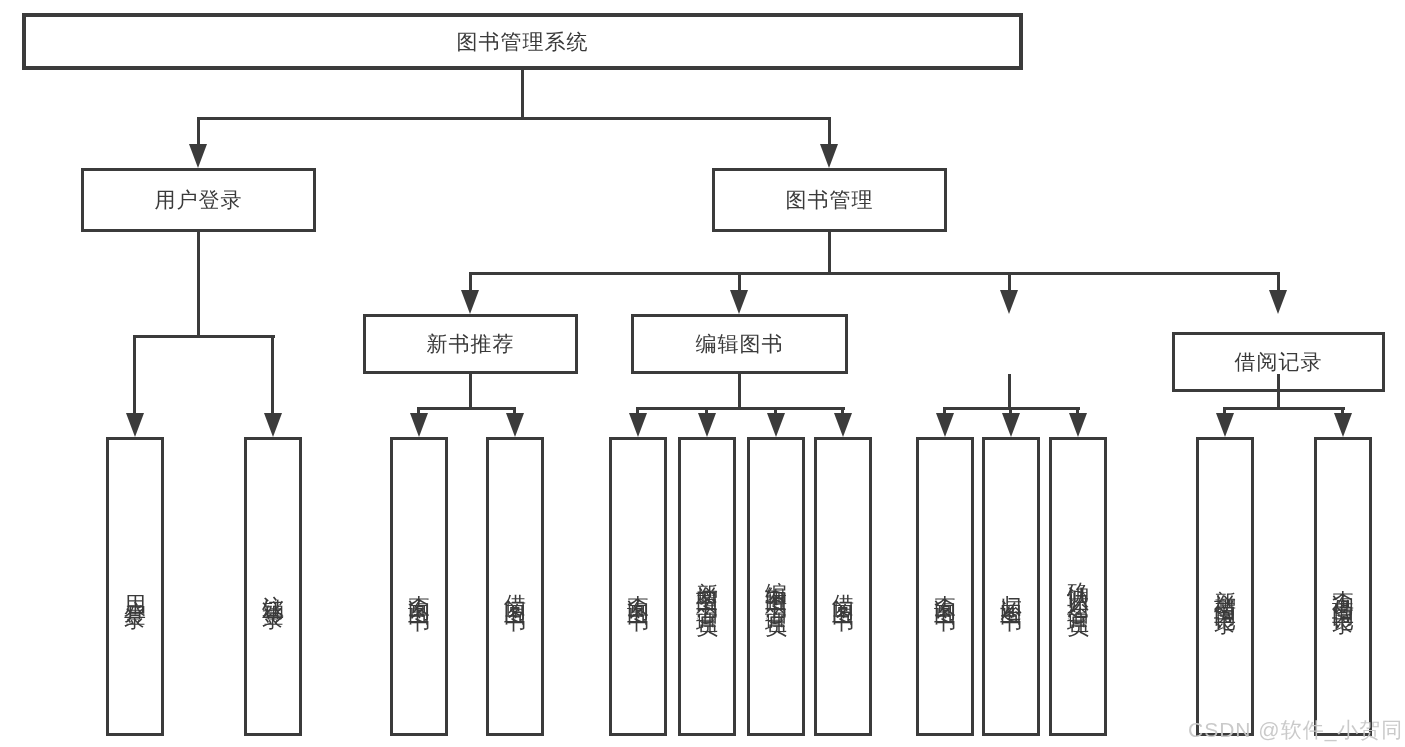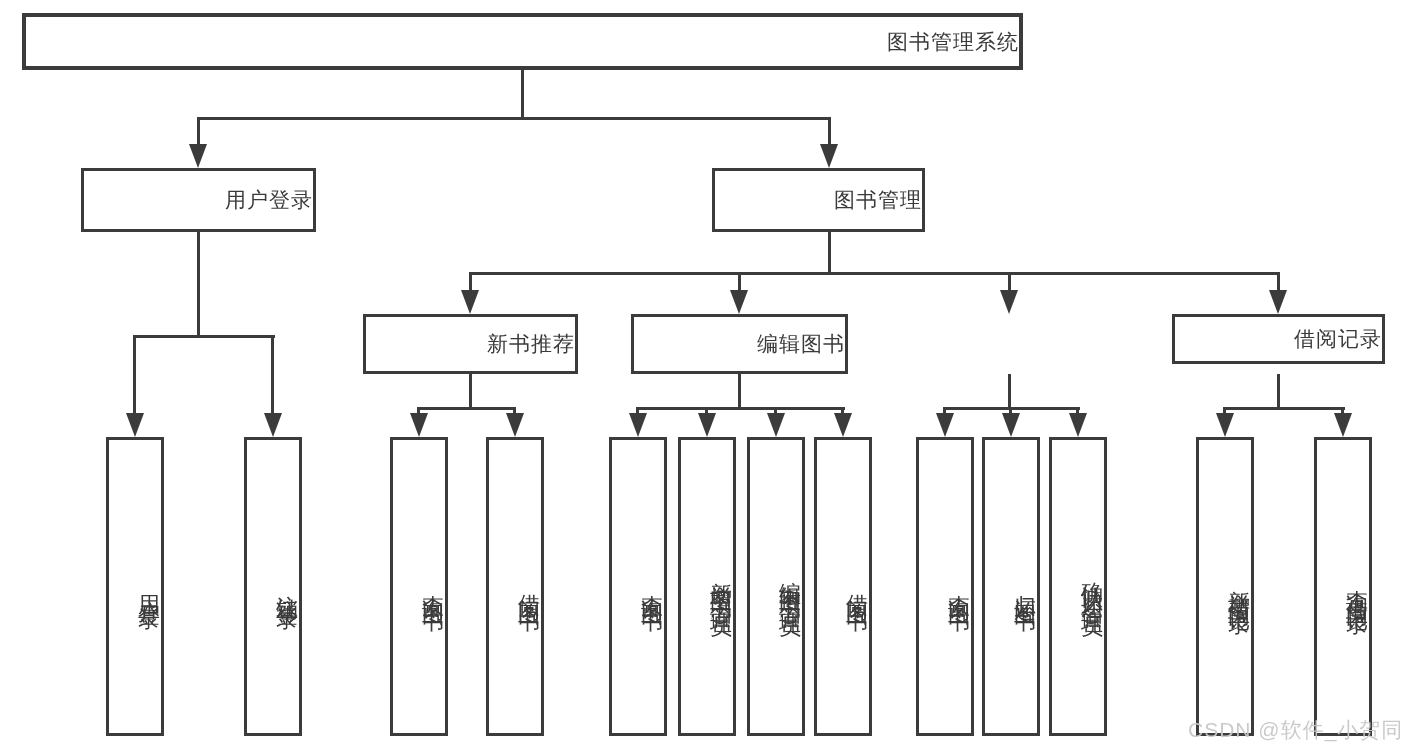--- a/index.html
+++ b/index.html
@@ -10,21 +10,21 @@
     color: #383838;
   }
   .stage {
     position: relative; width: 1405px; height: 747px;
     background: #ffffff; overflow: hidden;
   }
   .node {
     position: absolute;
     background: #ffffff;
     border: 3px solid var(--line, #3b3b3b);
-    display: flex; align-items: center; justify-content: flex-end;
+    display: flex; align-items: center; justify-content: center;
     color: #3a3a3a;
   }
   .node.root { border-width: 4px; }
   .hnode { font-size: 21px; letter-spacing: 1px; }
   .vnode .vtext {
     writing-mode: vertical-rl;
     text-orientation: mixed;
     font-size: 22px;
     letter-spacing: 5px;
     line-height: 1.1;
@@ -59,21 +59,21 @@
   <div class="line" style="left:521px;top:70px;width:3px;height:47px"></div>
   <div class="line" style="left:197px;top:117px;width:634px;height:3px"></div>
   <div class="line" style="left:197px;top:117px;width:3px;height:29px"></div>
   <div class="arrow" style="left:189px;top:144px"></div>
   <div class="line" style="left:828px;top:117px;width:3px;height:29px"></div>
   <div class="arrow" style="left:820px;top:144px"></div>
 
   <div class="node hnode" style="left:81px;top:168px;width:235px;height:64px">
     <span>用户登录</span>
   </div>
-  <div class="node hnode" style="left:712px;top:168px;width:213px;height:64px">
+  <div class="node hnode" style="left:712px;top:168px;width:235px;height:64px">
     <span>图书管理</span>
   </div>
 
   <div class="line" style="left:197px;top:232px;width:3px;height:104px"></div>
   <div class="line" style="left:134px;top:335px;width:141px;height:3px"></div>
   <div class="line" style="left:133px;top:335px;width:3px;height:80px"></div>
   <div class="arrow" style="left:126px;top:413px"></div>
   <div class="line" style="left:271px;top:335px;width:3px;height:80px"></div>
   <div class="arrow" style="left:264px;top:413px"></div>
 
@@ -87,21 +87,21 @@
   <div class="arrow" style="left:1000px;top:290px"></div>
   <div class="line" style="left:1277px;top:272px;width:3px;height:20px"></div>
   <div class="arrow" style="left:1269px;top:290px"></div>
 
   <div class="node hnode" style="left:363px;top:314px;width:215px;height:60px">
     <span>新书推荐</span>
   </div>
   <div class="node hnode" style="left:631px;top:314px;width:217px;height:60px">
     <span>编辑图书</span>
   </div>
-  <div class="node hnode" style="left:1172px;top:314px;width:213px;height:50px">
+  <div class="node hnode" style="left:1172px;top:332px;width:213px;height:60px">
     <span>借阅记录</span>
   </div>
 
   <div class="line" style="left:469px;top:374px;width:3px;height:36px"></div>
   <div class="line" style="left:417px;top:407px;width:99px;height:3px"></div>
   <div class="line" style="left:417px;top:407px;width:3px;height:9px"></div>
   <div class="arrow" style="left:410px;top:413px"></div>
   <div class="line" style="left:513px;top:407px;width:3px;height:9px"></div>
   <div class="arrow" style="left:506px;top:413px"></div>
 

